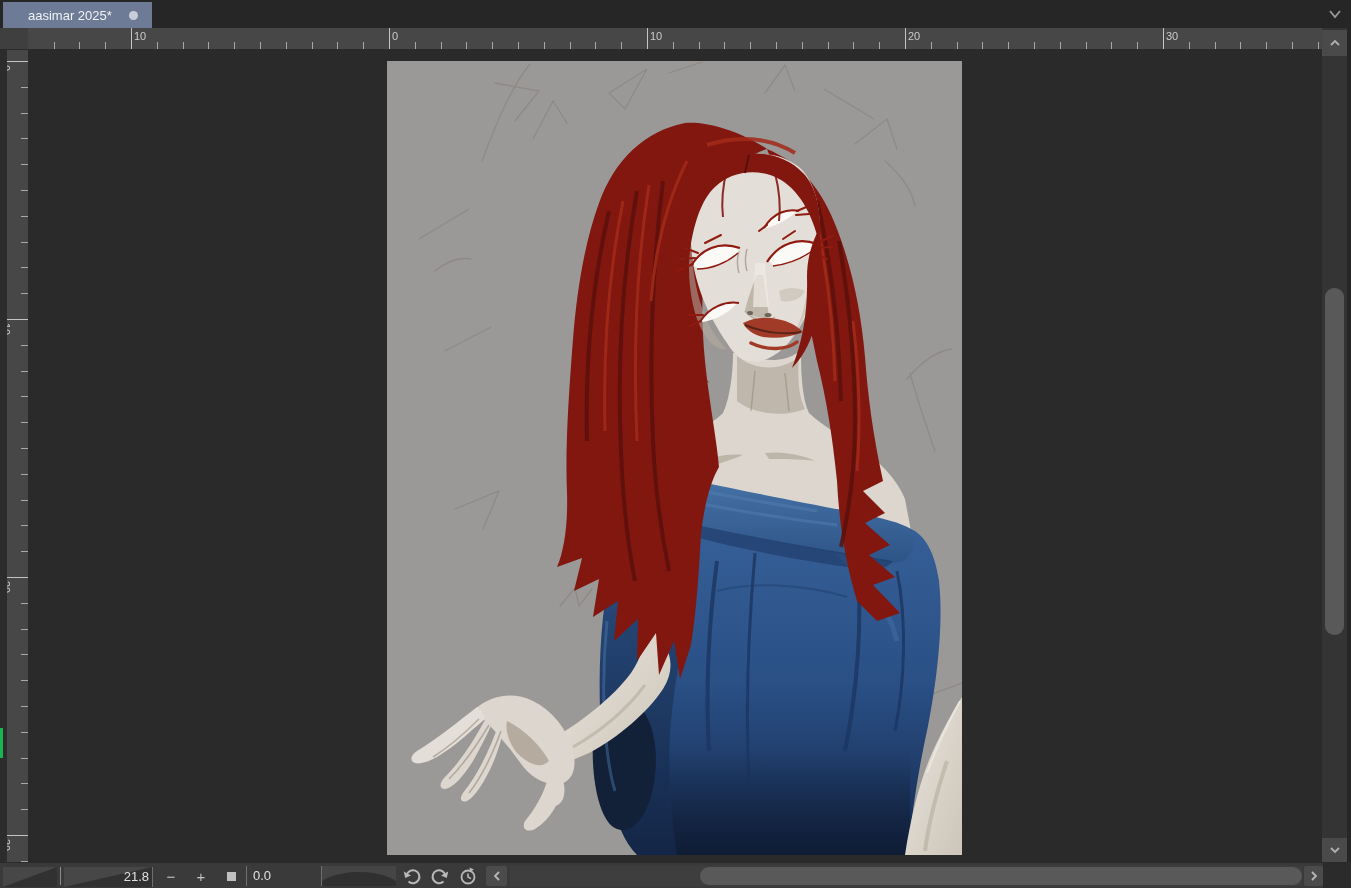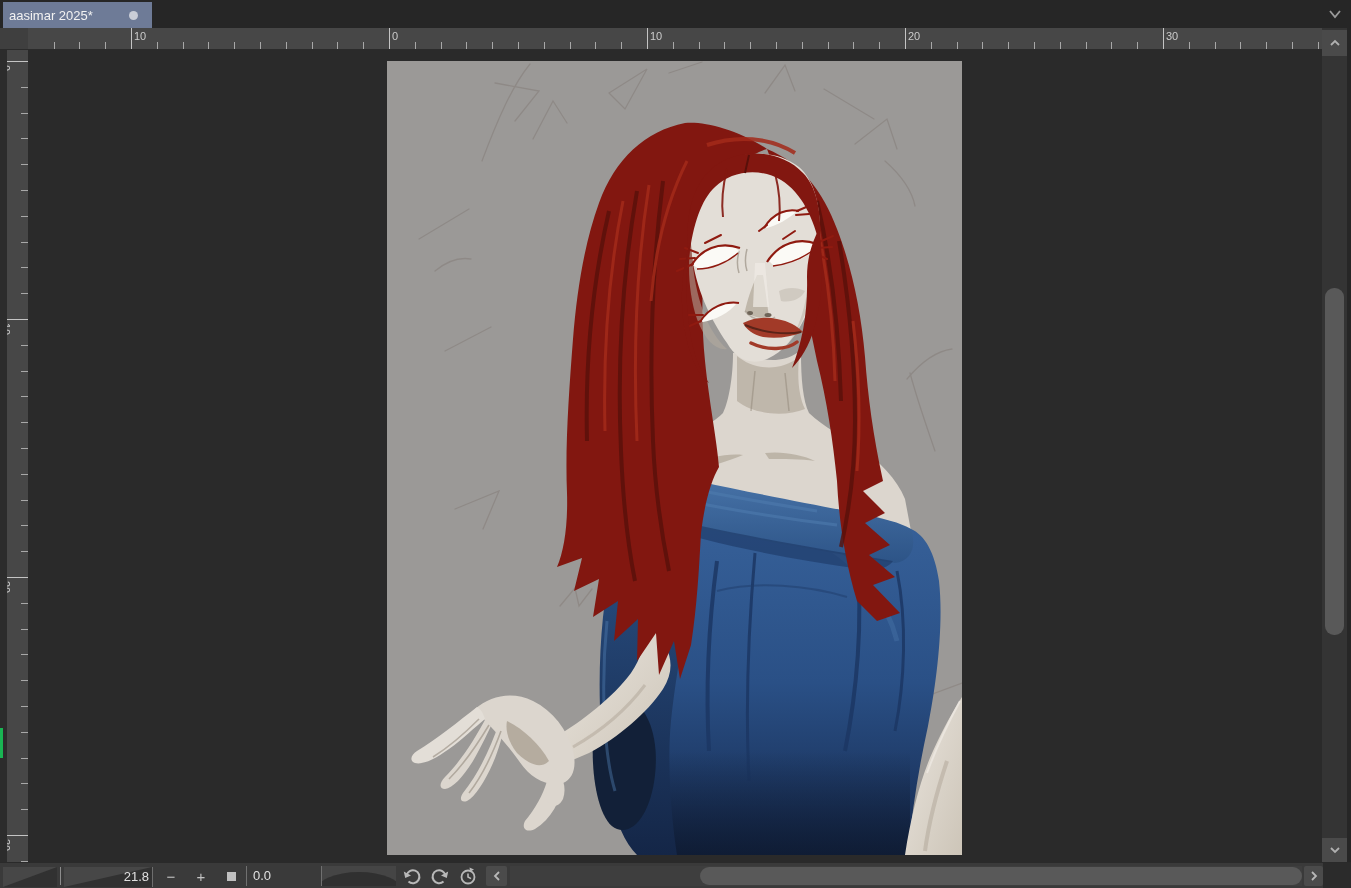--- a/index.html
+++ b/index.html
@@ -8,21 +8,21 @@
     position:relative;width:1351px;height:888px;overflow:hidden;
     background:var(--ui-window-bg,#282828);
     font-family:"Liberation Sans","DejaVu Sans",sans-serif;
     -webkit-font-smoothing:antialiased;
   }
   
   .tabbar{position:absolute;left:0;top:0;width:100%;height:28px;background:var(--ui-tabbar-bg,#262626);}
   .tab{
     position:absolute;left:3px;top:2px;width:149px;height:26px;
     background:var(--ui-tab-bg,#6e7b97);color:var(--ui-tab-text,#f2f2f2);
-    font-size:13px;display:flex;align-items:center;padding:0 8px 0 6px;
+    font-size:13px;display:flex;align-items:center;padding:0 8px 0 25px;
   }
   .tab-label{flex:1;white-space:nowrap;overflow:hidden;}
   .tab-dot{width:9px;height:9px;border-radius:50%;background:#c9cdd7;margin-right:6px;}
   .tab-overflow{position:absolute;right:6px;top:5px;width:20px;height:18px;display:flex;align-items:center;justify-content:center;}
   
   .ruler-corner{position:absolute;left:0;top:28px;width:28px;height:22px;background:#3f3f3f;border-bottom:1px solid #2b2b2b;}
   .ruler-top{position:absolute;left:28px;top:28px;width:1294px;height:22px;background:var(--ui-ruler-bg,#474747);border-bottom:1px solid #2b2b2b;overflow:hidden;}
   .ruler-top .tick-major{position:absolute;top:0;width:1px;height:100%;background:var(--ui-ruler-tick,#c4c4c4);}
   .ruler-top .tick-minor{position:absolute;bottom:0;width:1px;height:7px;background:#a8a8a8;}
   .ruler-top .tick-label{position:absolute;top:2px;font-size:11px;color:var(--ui-ruler-text,#cbcbcb);}

